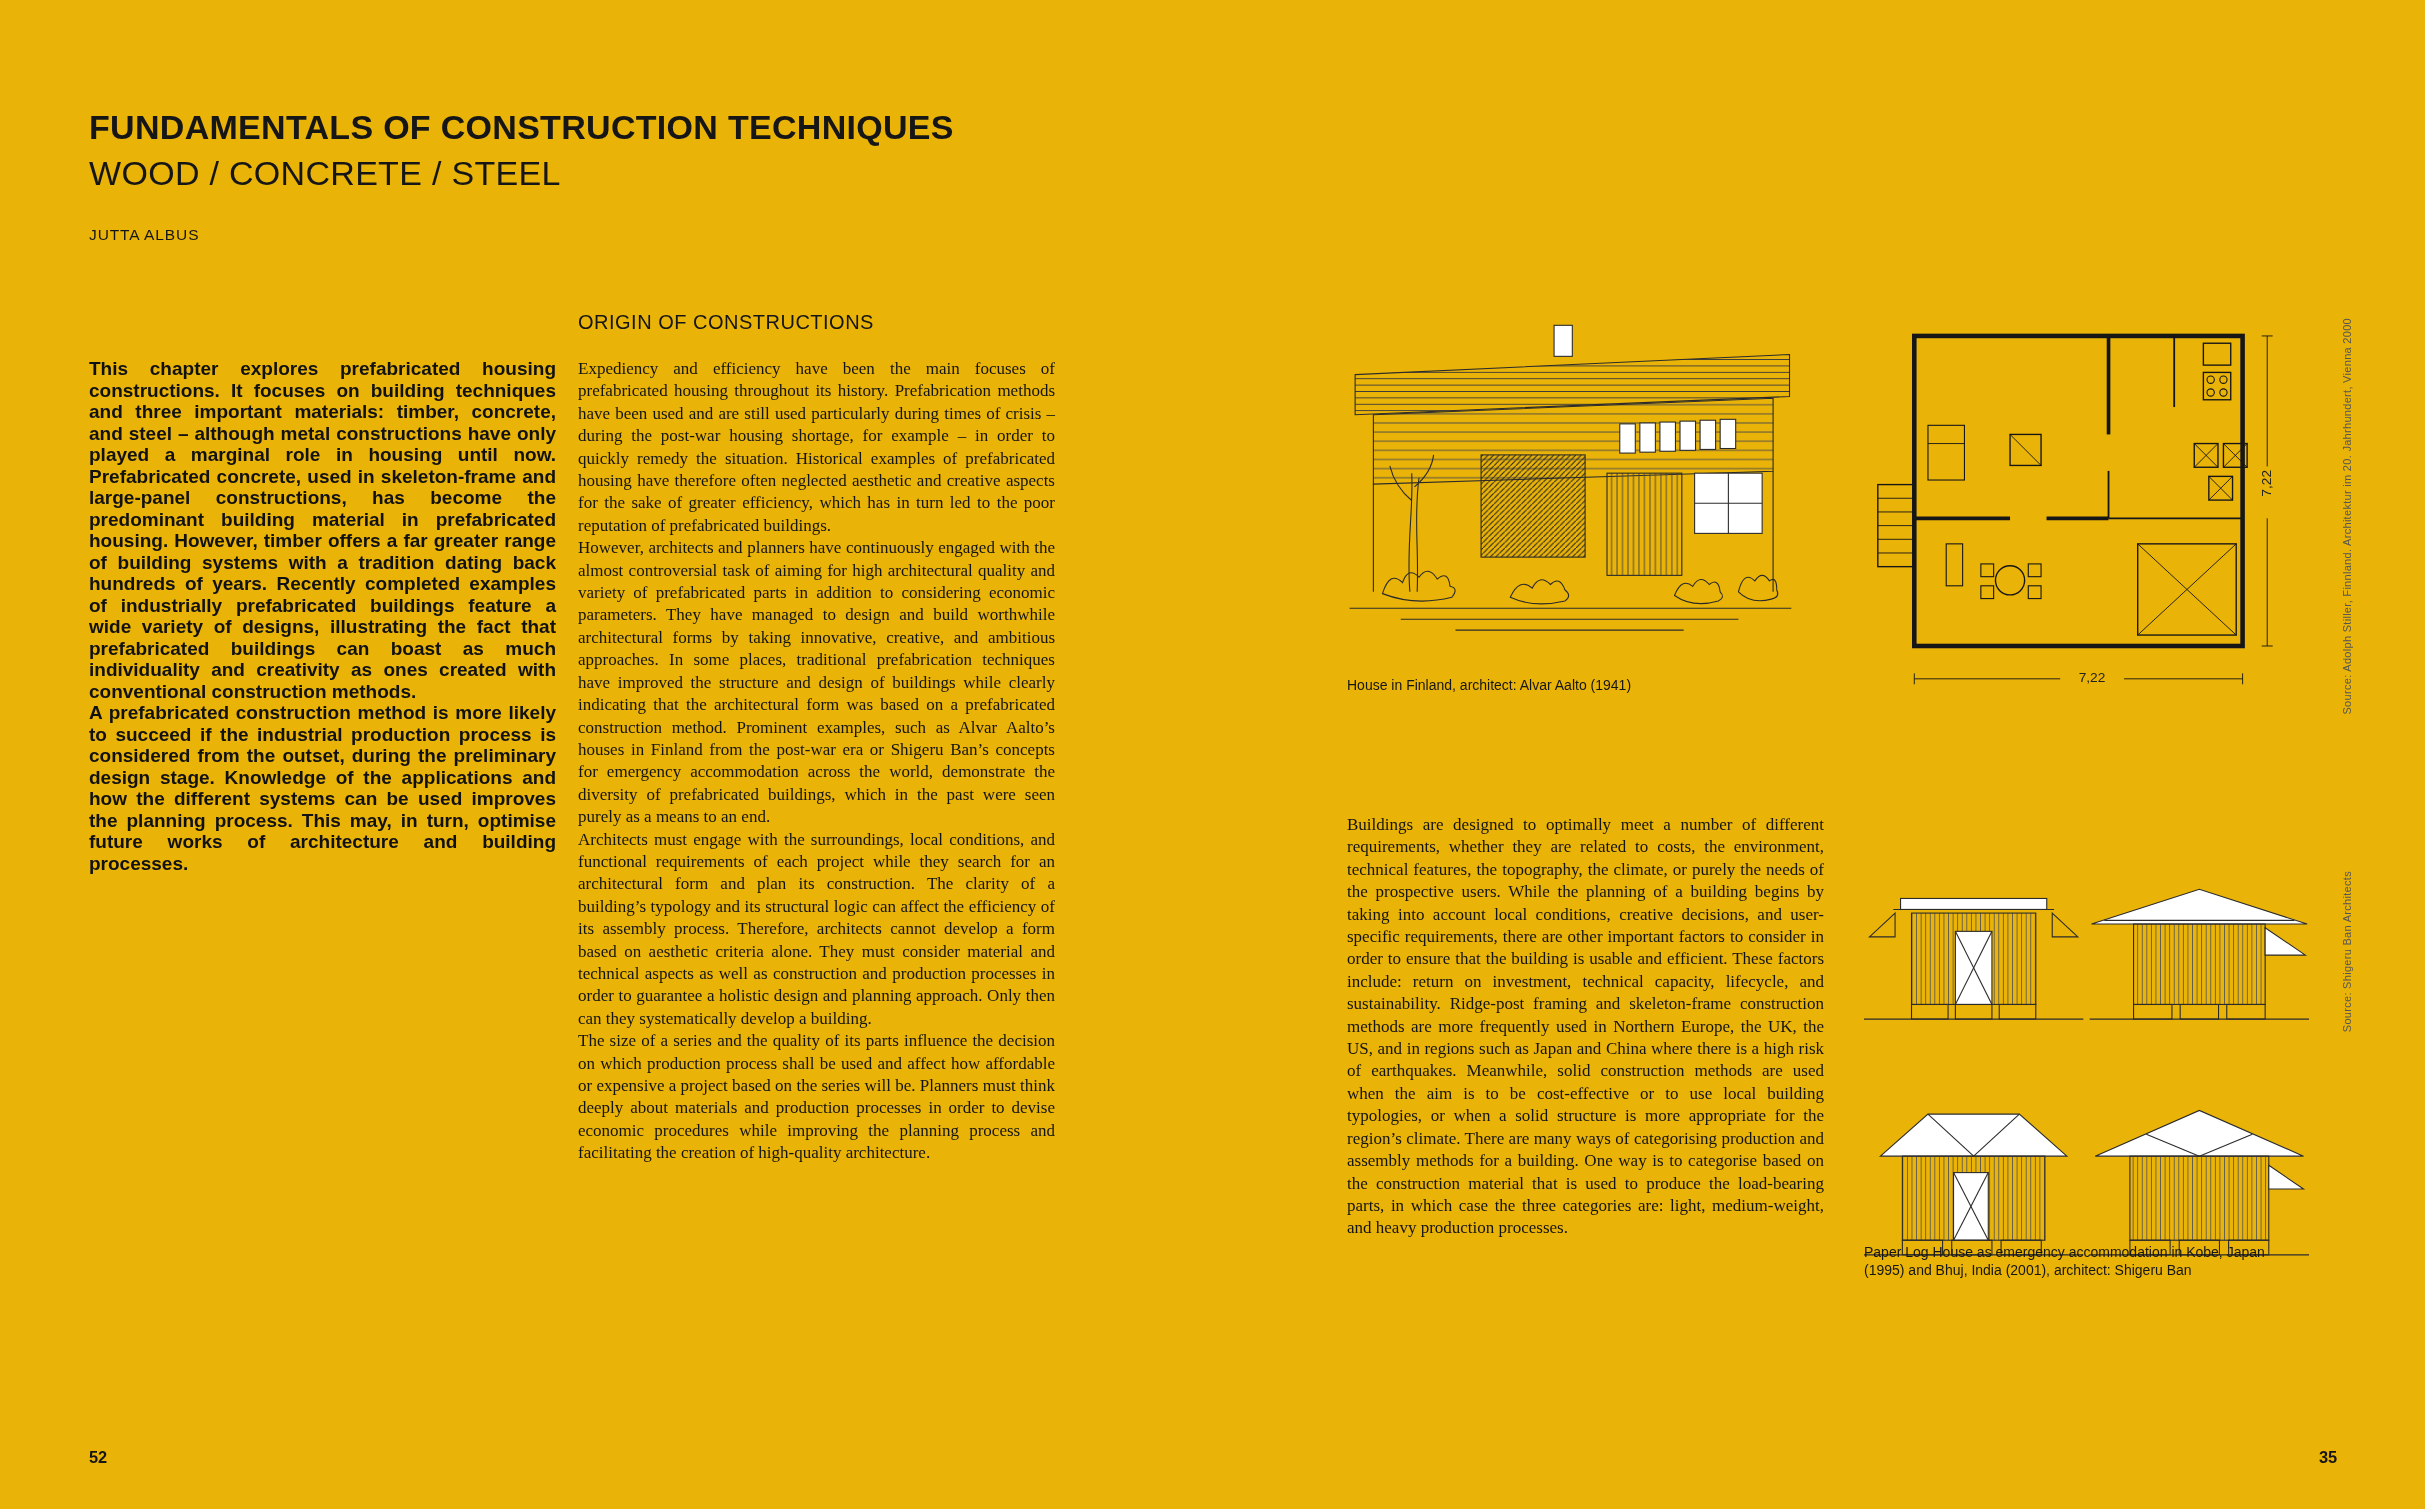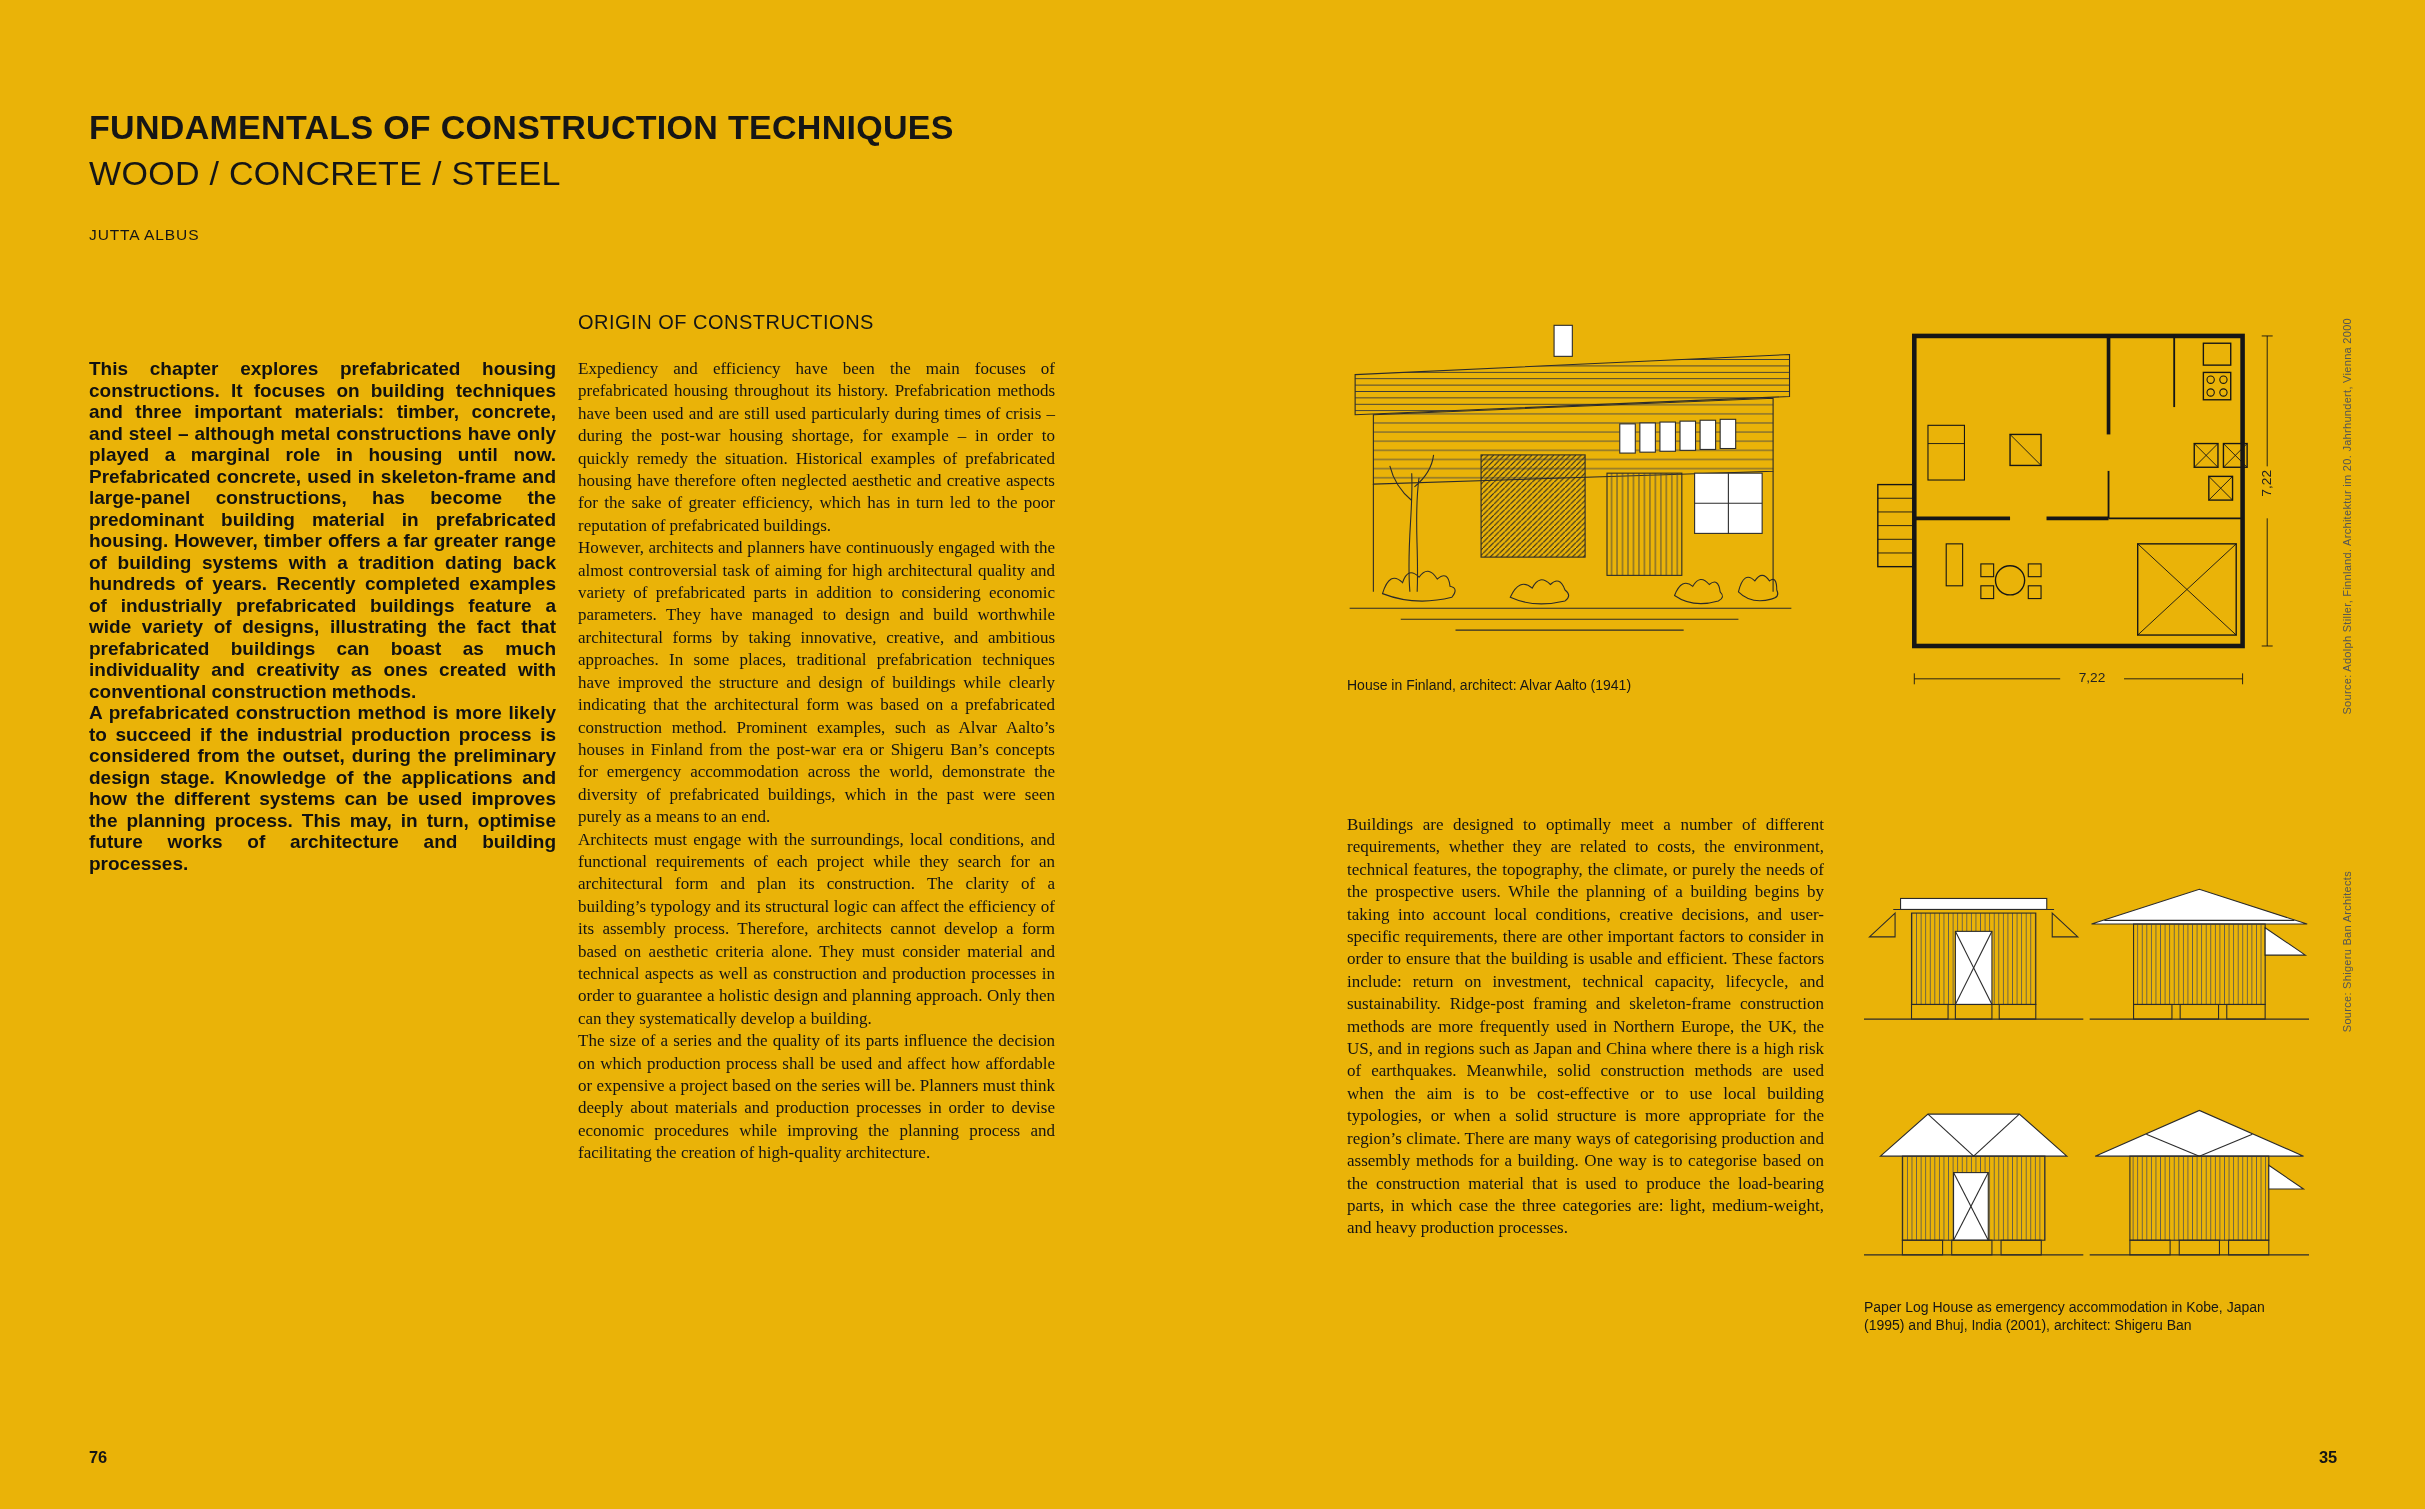--- a/index.html
+++ b/index.html
@@ -54,21 +54,21 @@
   </div>
 
   <div class="abs serif-col" style="left:578px; top:311px;">
     <h3 class="section-heading">ORIGIN OF CONSTRUCTIONS</h3>
     <p>Expediency and efficiency have been the main focuses of prefabricated housing throughout its history. Prefabrication methods have been used and are still used particularly during times of crisis – during the post-war housing shortage, for example – in order to quickly remedy the situation. Historical examples of prefabricated housing have therefore often neglected aesthetic and creative aspects for the sake of greater efficiency, which has in turn led to the poor reputation of prefabricated buildings.</p>
     <p>However, architects and planners have continuously engaged with the almost controversial task of aiming for high architectural quality and variety of prefabricated parts in addition to considering economic parameters. They have managed to design and build worthwhile architectural forms by taking innovative, creative, and ambitious approaches. In some places, traditional prefabrication techniques have improved the structure and design of buildings while clearly indicating that the architectural form was based on a prefabricated construction method. Prominent examples, such as Alvar Aalto’s houses in Finland from the post-war era or Shigeru Ban’s concepts for emergency accommodation across the world, demonstrate the diversity of prefabricated buildings, which in the past were seen purely as a means to an end.</p>
     <p>Architects must engage with the surroundings, local conditions, and functional requirements of each project while they search for an architectural form and plan its construction. The clarity of a building’s typology and its structural logic can affect the efficiency of its assembly process. Therefore, architects cannot develop a form based on aesthetic criteria alone. They must consider material and technical aspects as well as construction and production processes in order to guarantee a holistic design and planning approach. Only then can they systematically develop a building.</p>
     <p>The size of a series and the quality of its parts influence the decision on which production process shall be used and affect how affordable or expensive a project based on the series will be. Planners must think deeply about materials and production processes in order to devise economic procedures while improving the planning process and facilitating the creation of high-quality architecture.</p>
   </div>
 
-  <div class="abs pagenum" style="left:89px; top:1448px;">76</div>
+  <div class="abs pagenum" style="left:89px; top:1448px;">52</div>
 
   <figure class="abs" style="left:1346px; top:318px;">
     <svg width="449" height="345" viewBox="0 0 492 378">
       <defs>
         <pattern id="a-h" width="7" height="7" patternUnits="userSpaceOnUse">
           <line x1="0" y1="3.5" x2="7" y2="3.5" stroke="#3a3a3a" stroke-width="1"></line>
         </pattern>
         <pattern id="a-h2" width="10" height="10" patternUnits="userSpaceOnUse">
           <line x1="0" y1="5" x2="10" y2="5" stroke="#4a4a4a" stroke-width="1"></line>
         </pattern>
@@ -228,20 +228,20 @@
           <polygon points="196,74 234,100 196,100" fill="#ffffff"></polygon>
           <rect x="44" y="156" width="44" height="16"></rect>
           <rect x="98" y="156" width="44" height="16"></rect>
           <rect x="152" y="156" width="44" height="16"></rect>
           <line x1="0" y1="172" x2="240" y2="172"></line>
         </g>
       </g>
     </svg>
   </figure>
 
-  <div class="abs caption" style="left:1864px; top:1298px; width:429px;">Paper Log House as emergency accommodation in Kobe, Japan (1995) and Bhuj, India (2001), architect: Shigeru Ban</div>
+  <div class="abs caption" style="left:1864px; top:1243px; width:429px;">Paper Log House as emergency accommodation in Kobe, Japan (1995) and Bhuj, India (2001), architect: Shigeru Ban</div>
 
   <div class="abs vtext" style="left:2341px; top:871px;">Source: Shigeru Ban Architects</div>
 
   <div class="abs pagenum" style="left:2319px; top:1448px;">35</div>
 
 </div>
 
 
 </body></html>

